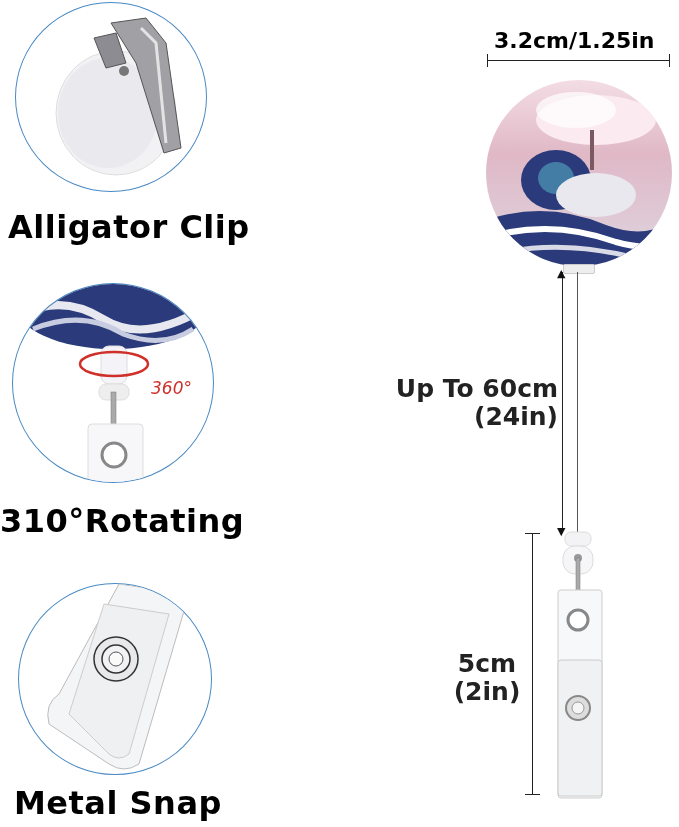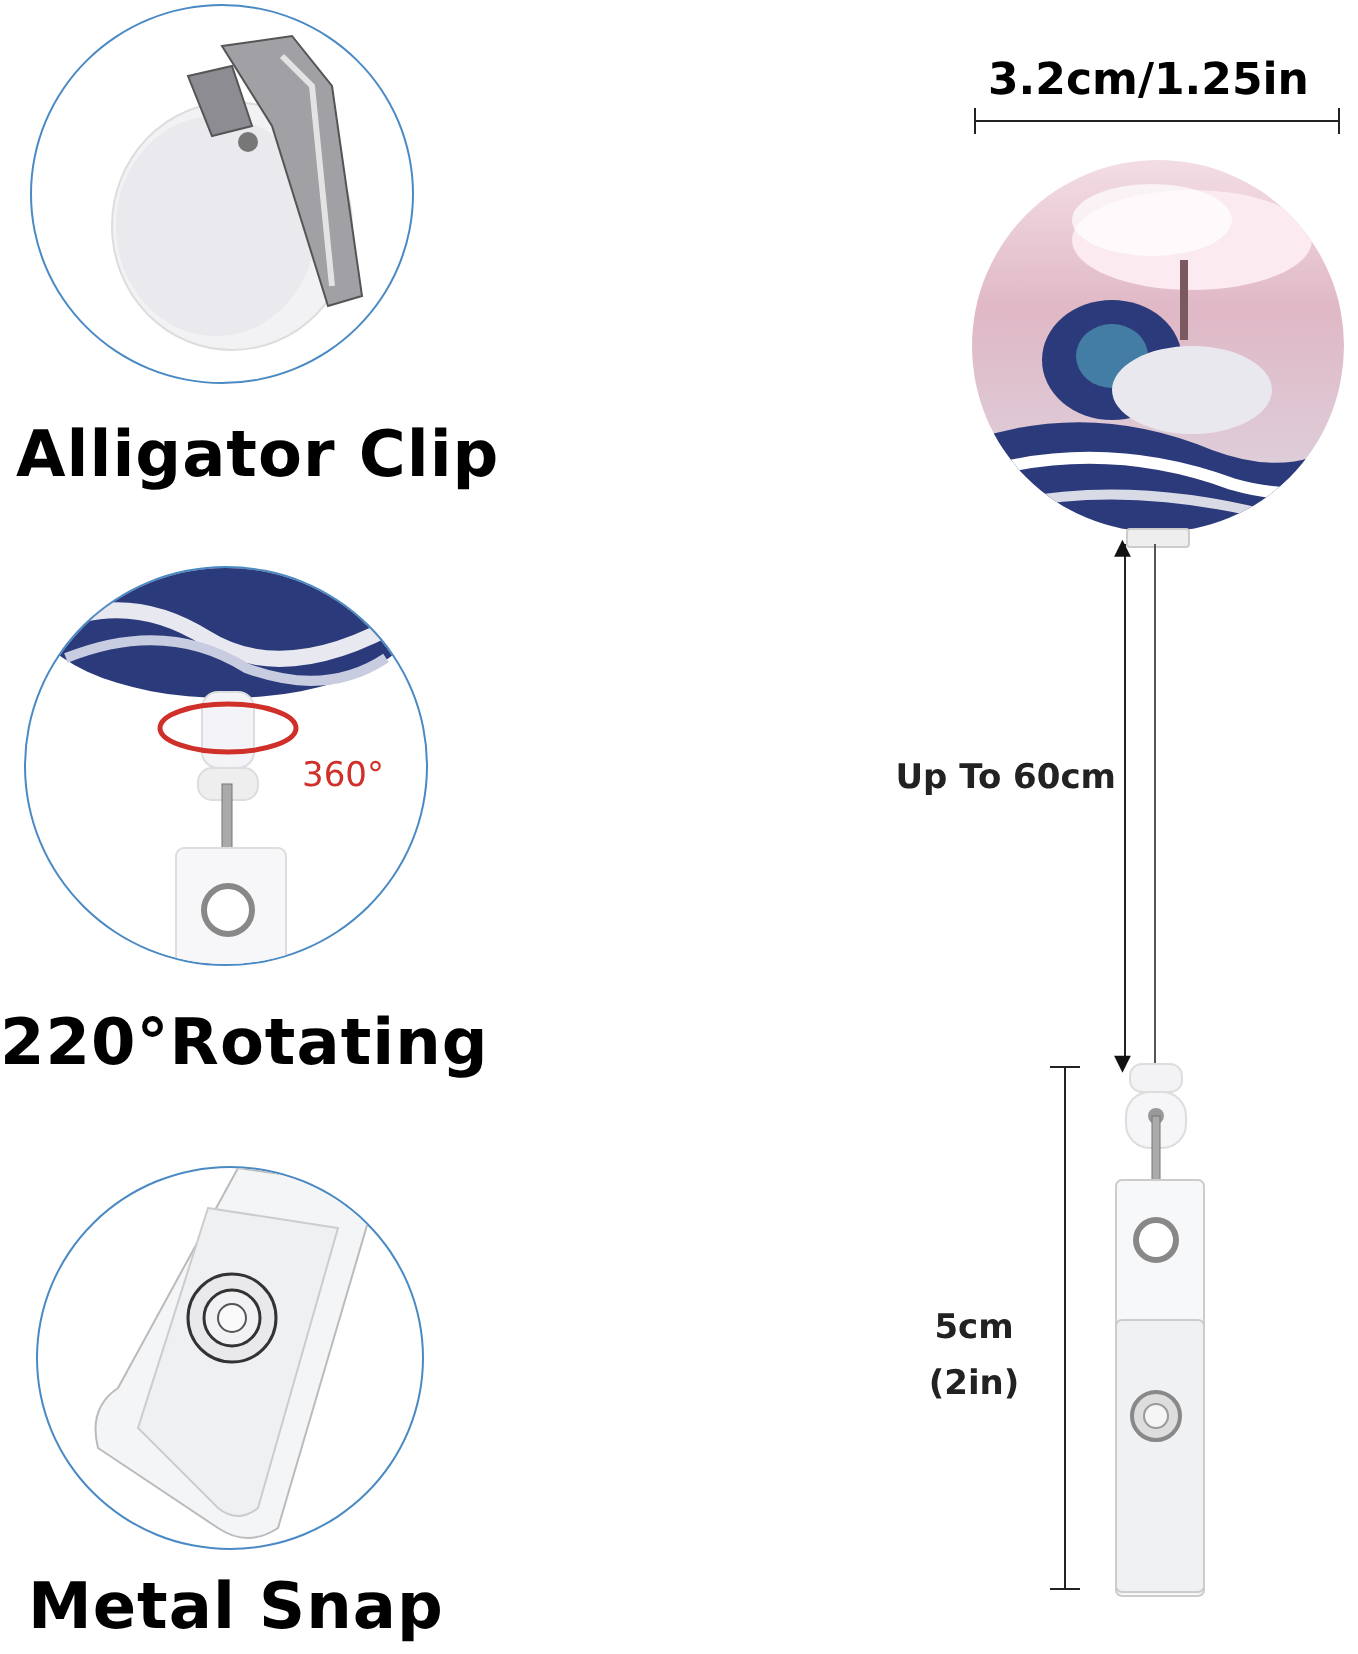--- a/index.html
+++ b/index.html
@@ -1,20 +1,20 @@
 <!DOCTYPE html>
 <html><head>
 <meta charset="utf-8">
 <style>
   html, body { margin:0; padding:0; background:#ffffff; }
   body { width:679px; height:827px; position:relative; overflow:hidden; font-family:"DejaVu Sans", sans-serif; color:#111; }
   .abs { position:absolute; }
-  .circle { position:absolute; border-radius:50%; border:1px solid #4a8ac4; background:#fff; overflow:hidden; }
+  .circle { position:absolute; border-radius:50%; border:1px solid #4a8ac4; background:#fff; overflow:hidden;font-style:italic; }
   .feature-label { position:absolute; font-weight:bold; font-size:32px; color:#000000; white-space:nowrap; letter-spacing:0.5px; }
-  .dim-text { position:absolute; font-weight:bold; font-size:17px; color:#222; text-align:right; line-height:28px; white-space:nowrap; }
+  .dim-text { position:absolute; font-weight:bold; font-size:25px; color:#222; text-align:right; line-height:28px; white-space:nowrap; }
 </style>
 </head>
 <body>
 
 <div class="circle" style="left:15px; top:2px; width:190px; height:188px;">
   <svg width="190" height="188" viewBox="0 0 190 188">
     <ellipse cx="100" cy="110" rx="60" ry="62" fill="#f2f2f5" stroke="#ddd"></ellipse>
     <ellipse cx="92" cy="110" rx="50" ry="55" fill="#e9e9ee"></ellipse>
     <path d="M95 20 L130 15 L150 40 L165 145 L148 150 L120 60 Z" fill="#a0a0a5" stroke="#555" stroke-width="1"></path>
     <path d="M78 35 L100 30 L110 60 L90 65 Z" fill="#8c8c92" stroke="#555"></path>
@@ -31,21 +31,21 @@
     <path d="M20 45 Q70 25 110 50 Q150 65 180 45" stroke="#c8cce0" stroke-width="5" fill="none"></path>
     <rect x="88" y="62" width="26" height="38" rx="8" fill="#f4f4f8" stroke="#ddd"></rect>
     <rect x="86" y="100" width="30" height="16" rx="7" fill="#eee" stroke="#ddd"></rect>
     <ellipse cx="101" cy="80" rx="34" ry="12" fill="none" stroke="#d0302a" stroke-width="2.5"></ellipse>
     <rect x="98" y="108" width="5" height="60" fill="#aaa" stroke="#777" stroke-width="0.5"></rect>
     <rect x="75" y="140" width="55" height="70" rx="4" fill="#f7f7f9" stroke="#ddd"></rect>
     <circle cx="101" cy="171" r="12" fill="#fff" stroke="#888" stroke-width="3"></circle>
   </svg>
   <div style="position:absolute; left:138px; top:94px; font-size:17px; color:#d0302a;">360°</div>
 </div>
-<div class="feature-label" style="left:0px; top:502px;">220°Rotating</div>
+<div class="feature-label" style="left:0px; top:502px;">310°Rotating</div>
 
 <div class="circle" style="left:18px; top:583px; width:192px; height:190px;">
   <svg width="192" height="190" viewBox="0 0 192 190">
     <path d="M100 0 L170 10 L120 180 Q105 190 90 180 L30 140 Q25 120 40 110 Z" fill="#f4f5f7" stroke="#bbb"></path>
     <path d="M85 20 L150 30 L110 170 Q100 178 90 170 L50 130 Z" fill="#eef0f2" stroke="#ccc"></path>
     <circle cx="97" cy="75" r="22" fill="#e9e9ec" stroke="#333" stroke-width="1.5"></circle>
     <circle cx="97" cy="75" r="14" fill="#f2f2f4" stroke="#333" stroke-width="1.5"></circle>
     <circle cx="97" cy="75" r="7" fill="#fafafa" stroke="#555"></circle>
   </svg>
 </div>
@@ -71,20 +71,21 @@
 </div>
 <div class="abs" style="left:563px; top:264px; width:30px; height:8px; background:#eee; border:1px solid #ccc; border-radius:2px;"></div>
 
 <div class="abs" style="left:577px; top:272px; width:1px; height:260px; background:#555;"></div>
 
 <div class="abs" style="left:562px; top:272px; width:1px; height:260px; background:#222;"></div>
 <div class="abs" style="left:557px; top:268px; font-size:11px; line-height:11px;">▲</div>
 <div class="abs" style="left:557px; top:526px; font-size:11px; line-height:11px;">▼</div>
 <div class="dim-text" style="left:380px; top:375px; width:178px;">
   <div>Up To 60cm</div>
+  <div>(24in)</div>
 </div>
 
 <div class="abs" style="left:532px; top:533px; width:1px; height:262px; background:#222;"></div>
 <div class="abs" style="left:525px; top:533px; width:15px; height:1px; background:#222;"></div>
 <div class="abs" style="left:525px; top:794px; width:15px; height:1px; background:#222;"></div>
 <div class="dim-text" style="left:452px; top:650px; width:70px; text-align:center;">
   <div>5cm</div>
   <div>(2in)</div>
 </div>
 

